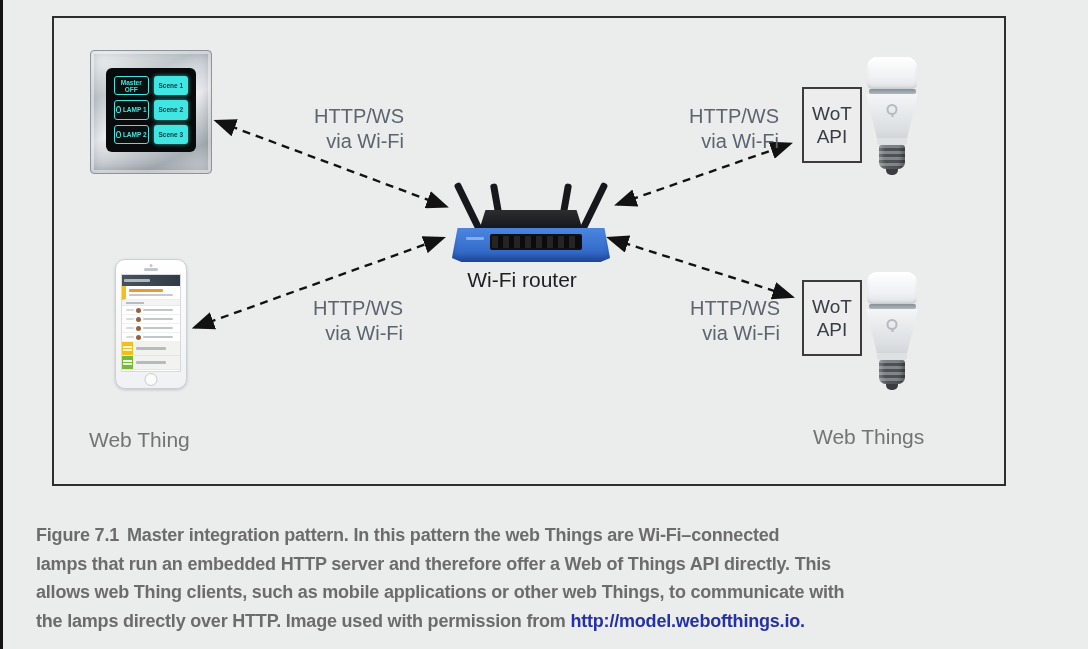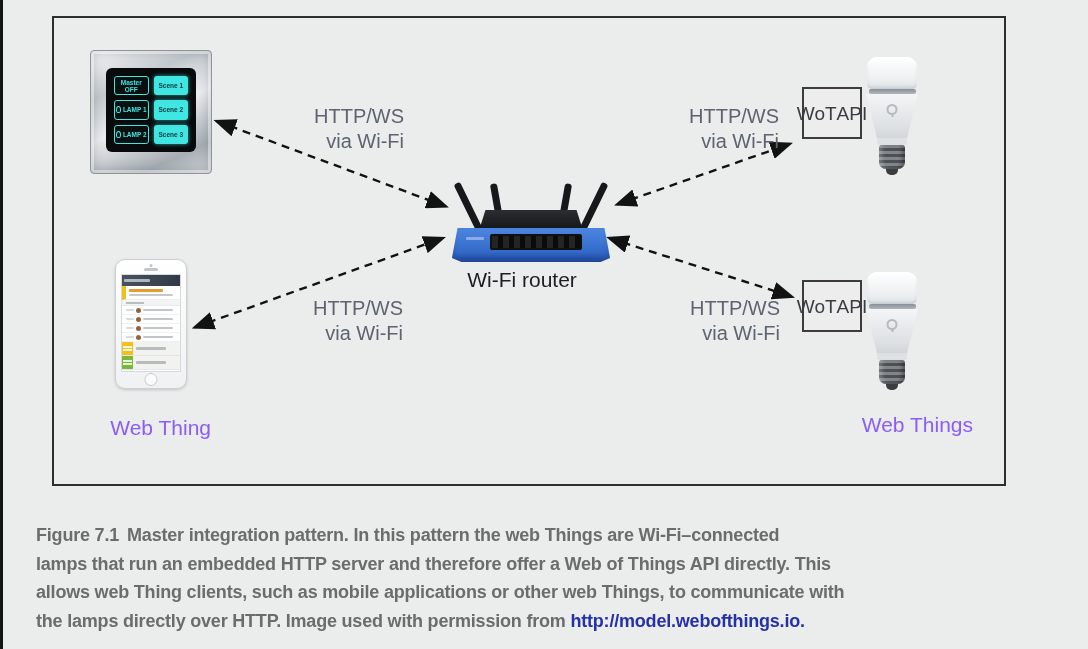--- a/index.html
+++ b/index.html
@@ -14,25 +14,25 @@
 
   
   .diagram {
     position:absolute; left:52px; top:16px; width:954px; height:470px;
     border:2px solid #2e2e2e; background:#ebecec;
   }
   .arrows { position:absolute; left:0; top:0; width:100%; height:100%; }
 
   .lbl { position:absolute; text-align:right; color:#5d6470; font-size:20px; line-height:25px; }
   .lbl-dark { position:absolute; text-align:center; color:#1c1e22; font-size:21px; }
-  .lbl-gray { position:absolute; text-align:right; color:#8b5cf6; font-size:21px; line-height:27px; }
+  .lbl-gray { position:absolute; text-align:left; color:#737373; font-size:21px; line-height:27px;margin-top:12px; }
 
   .wot-box {
-    position:absolute; width:60px; height:52px; border:2px solid #3c3c3c;
-    display:flex; flex-direction:row; align-items:center; justify-content:center;
+    position:absolute; width:60px; height:76px; border:2px solid #3c3c3c;
+    display:flex; flex-direction:column; align-items:center; justify-content:center;
     color:#3a3d42; font-size:19px; line-height:23px; background:rgba(238,239,240,0.6);
     z-index:3;
   }
 
   
   .panel {
     position:absolute; left:36px; top:32px; width:122px; height:124px;
     border-radius:4px; border:1px solid #8d959b;
     background:linear-gradient(155deg,#fafbfc 0%,#c4cacf 28%,#eceef1 52%,#a7aeb4 82%,#d3d7da 100%);
     box-shadow:inset 0 0 0 3px rgba(255,255,255,.45), inset 0 0 14px rgba(40,50,60,.35);

